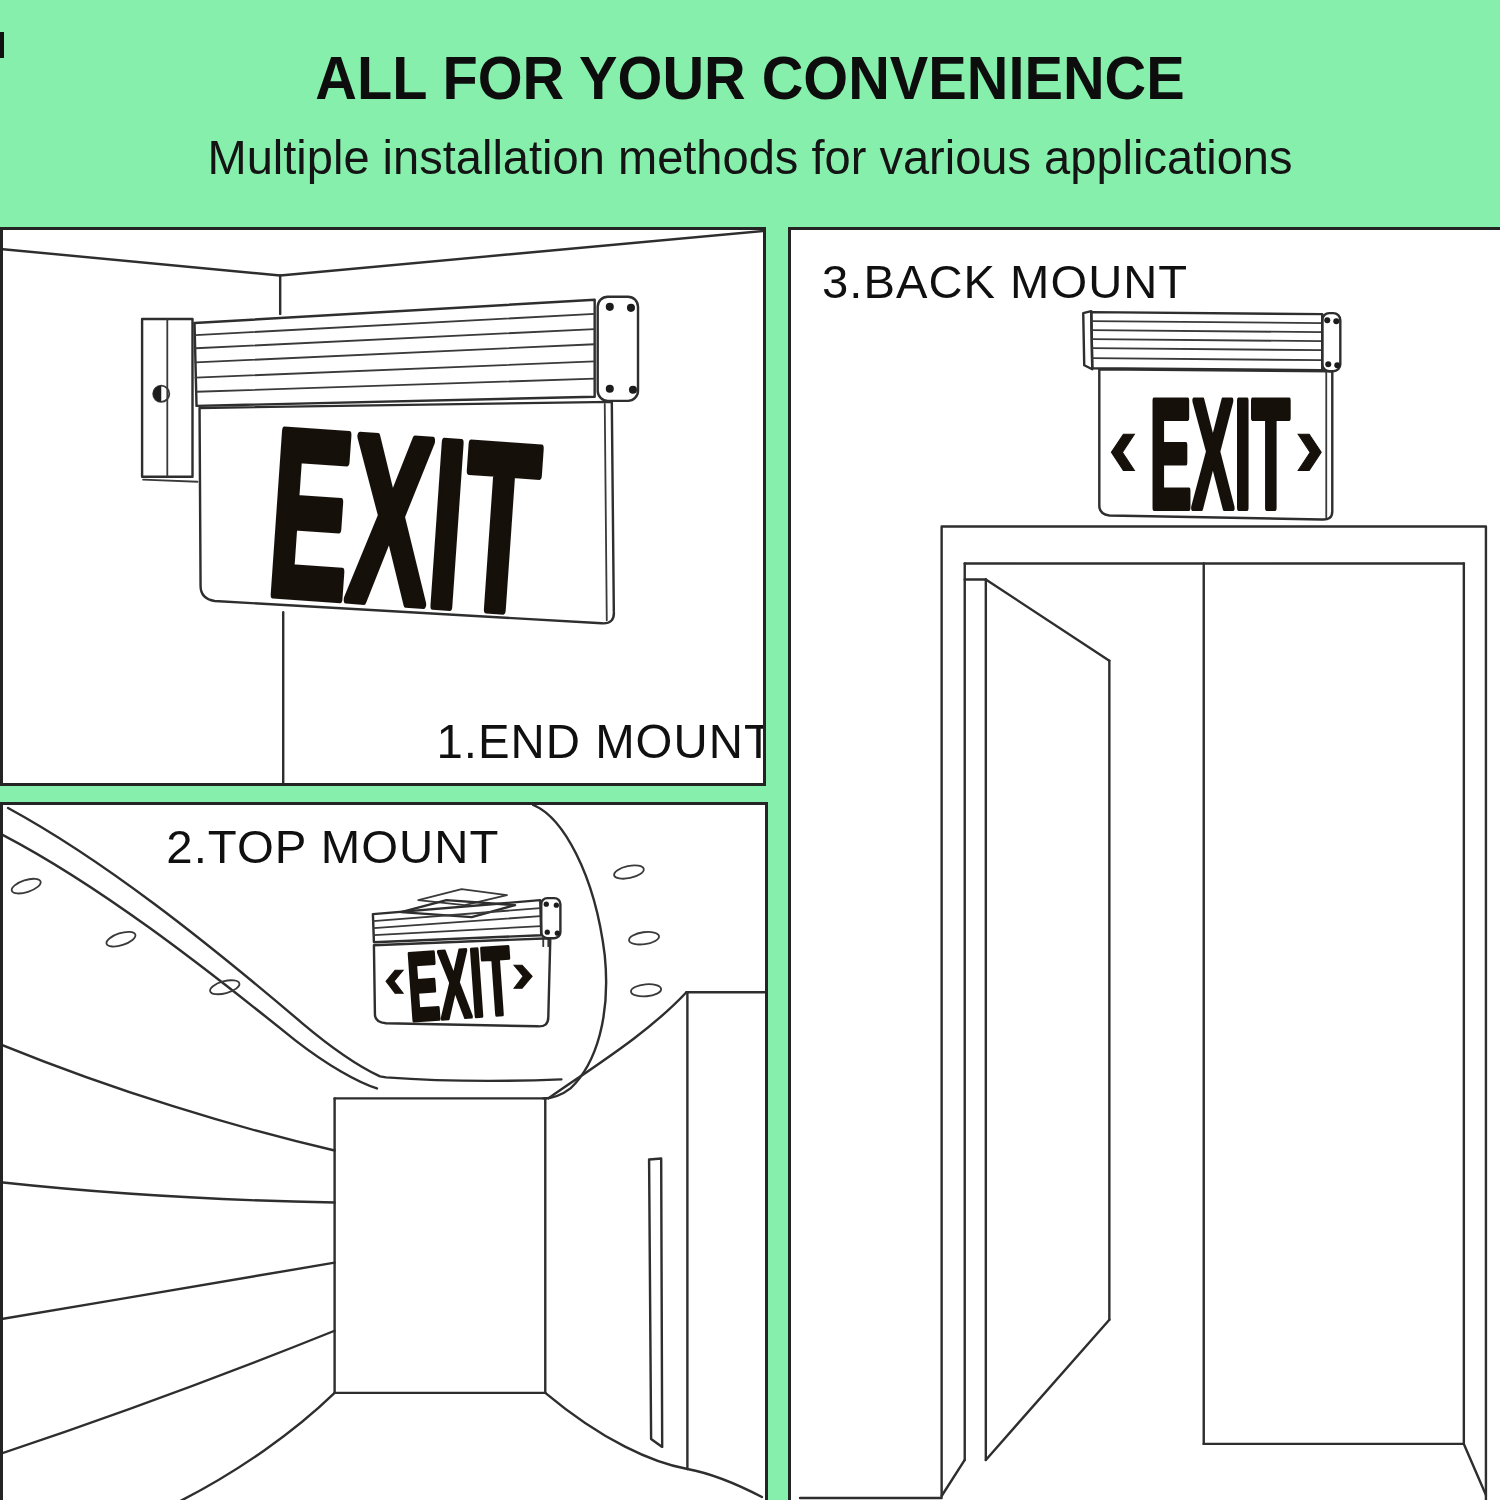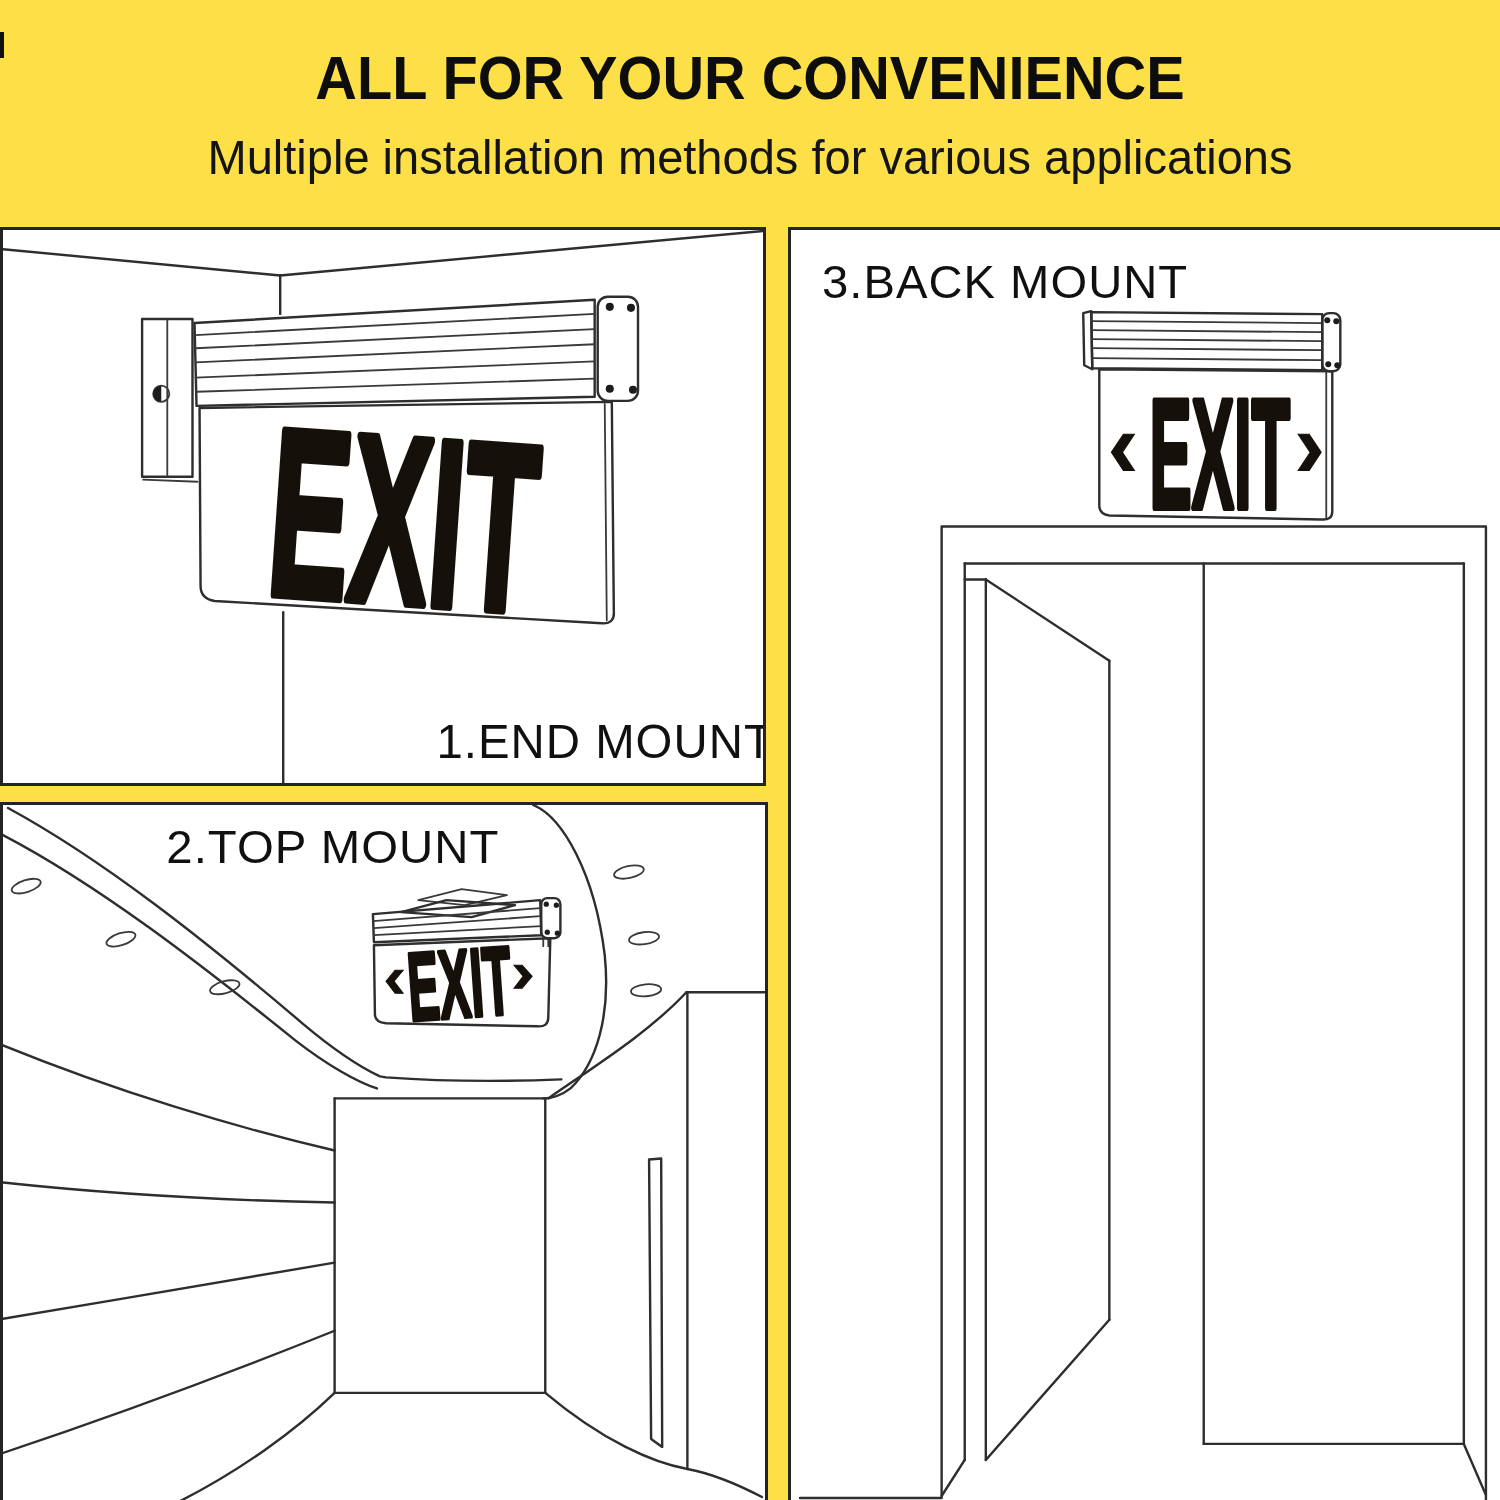--- a/index.html
+++ b/index.html
@@ -1,17 +1,17 @@
 <!DOCTYPE html>
 <html><head>
 <meta charset="utf-8">
 <style>
   html,body{margin:0;padding:0;background:#ffffff;}
   .stage{
-    position:relative;width:1500px;height:1500px;background:#fde047;overflow:hidden;
+    position:relative;width:1500px;height:1500px;background:#86efac;overflow:hidden;
     font-family:"Liberation Sans", sans-serif;color:#111;
   }
   .edge-mark{position:absolute;left:0;top:32px;width:4px;height:26px;background:#111;}
   .hdr{position:absolute;left:0;top:0;width:1500px;text-align:center;}
   .hdr .title{
     margin-top:42px;font-size:62px;font-weight:bold;letter-spacing:0px;color:#0d0d0d;
     transform:scaleX(0.93);transform-origin:center;
   }
   .hdr .subtitle{
     margin-top:16px;font-size:49px;font-weight:400;color:#141414;

